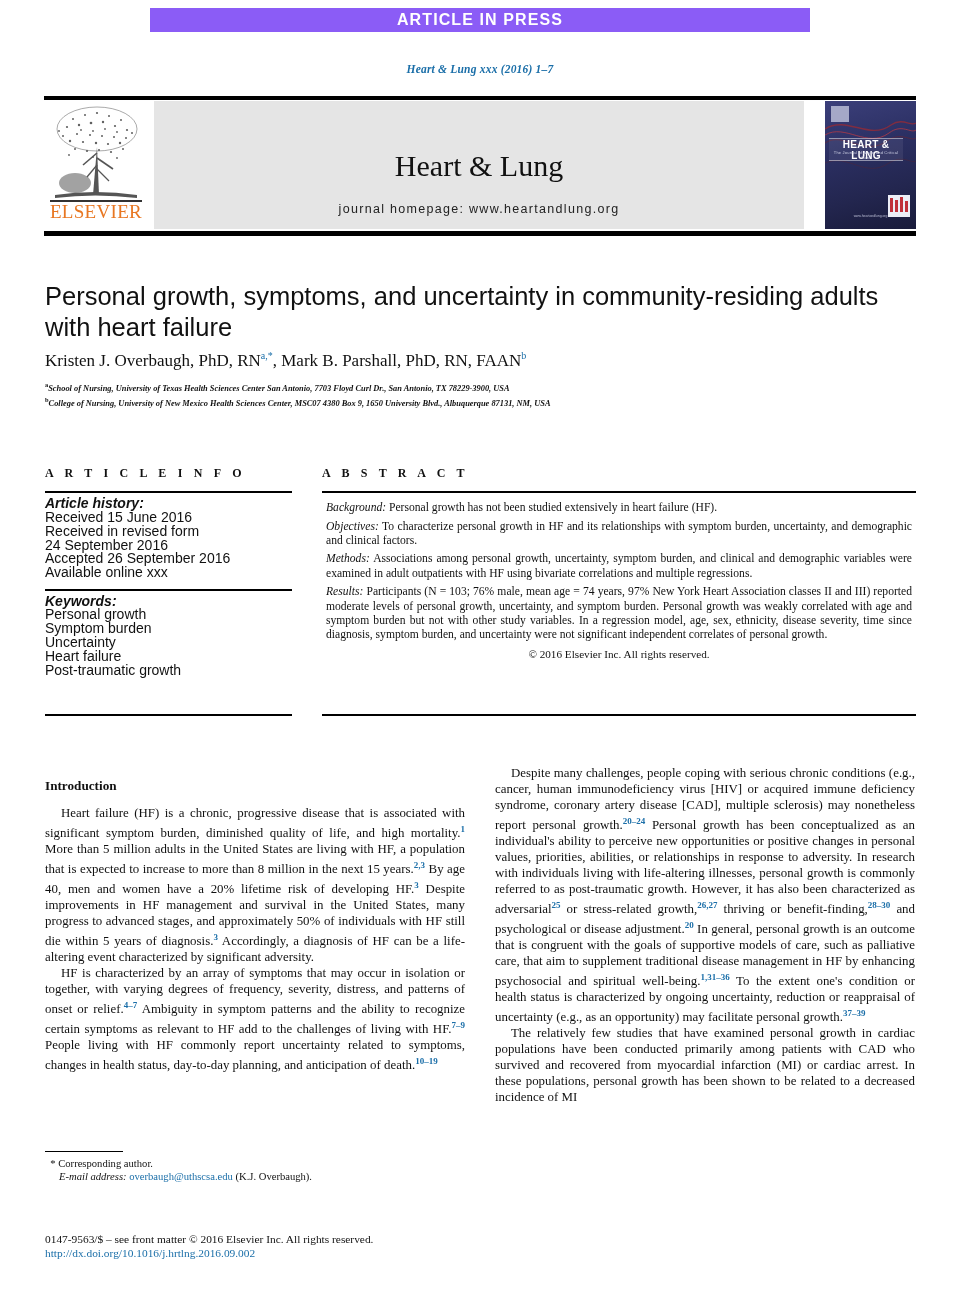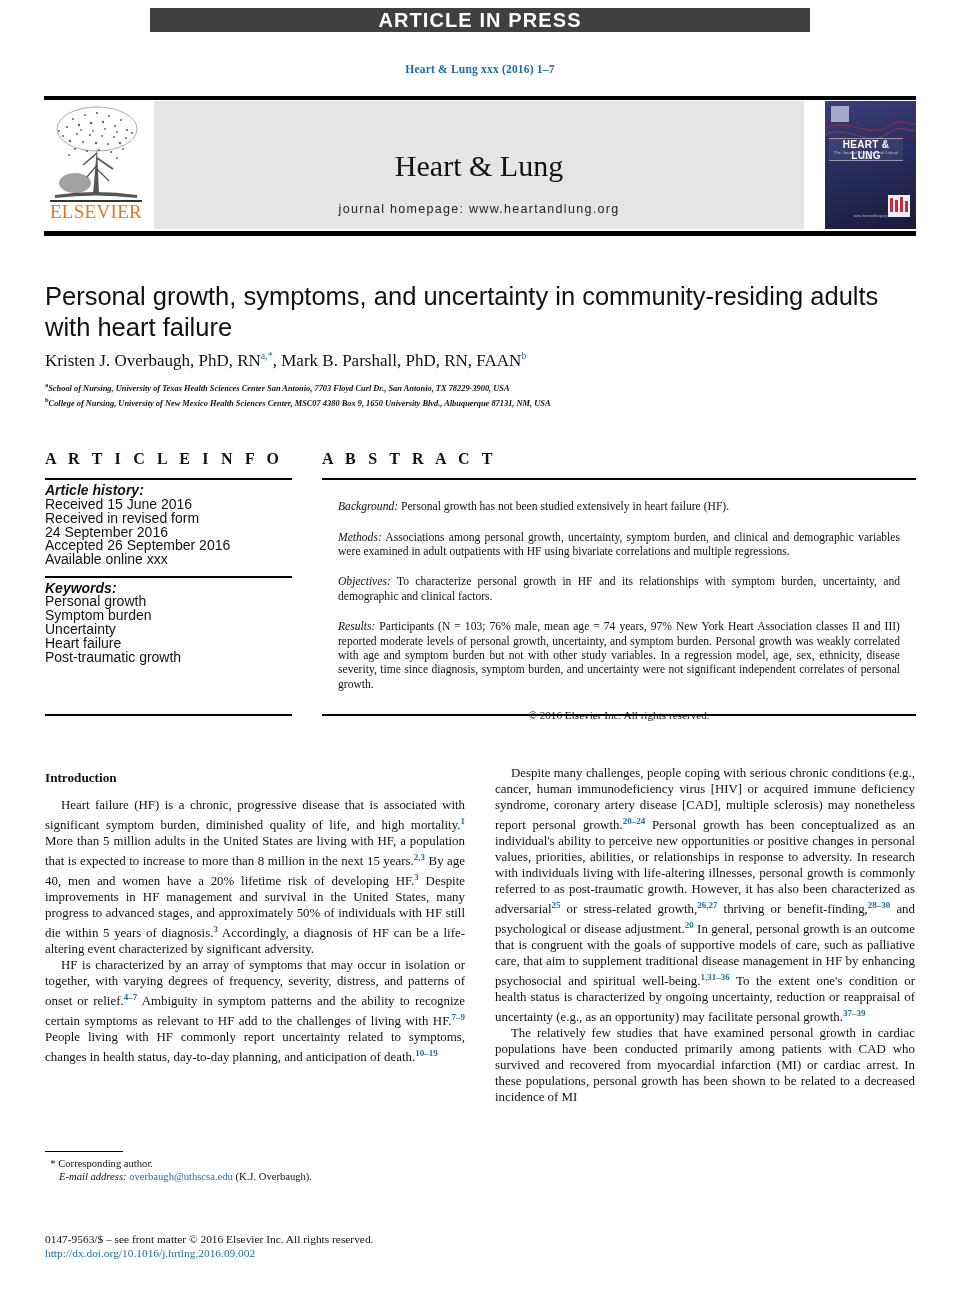--- a/index.html
+++ b/index.html
@@ -22,42 +22,43 @@
     box-sizing: border-box;
   }
 
   
   .aip-banner {
     position: absolute;
     left: 150px;
     top: 8px;
     width: 660px;
     height: 24px;
-    background: #404040;
+    background: #8b5cf6;
     color: #ffffff;
     font-family: "Liberation Sans", sans-serif;
     font-weight: bold;
-    font-size: 20px;
+    font-size: 16px;
     letter-spacing: 1.1px;
     text-align: center;
     line-height: 24px;
   }
 
   
   .citation-line {
     position: absolute;
     left: 0;
     top: 63px;
     width: 960px;
     text-align: center;
     font-family: "Liberation Serif", serif;
     font-weight: bold;
     font-size: 11.5px;
     color: #1a6ea8;
     letter-spacing: 0.2px;
+    font-style: italic;
   }
 
   
   .masthead-rule-top {
     position: absolute;
     left: 44px;
     top: 96px;
     width: 872px;
     height: 4px;
     background: #000;
@@ -275,24 +276,24 @@
   }
   .abs-col {
     position: absolute;
     left: 322px;
     top: 450px;
     width: 594px;
   }
   .sec-head {
     font-family: "Liberation Serif", serif;
     font-weight: bold;
-    font-size: 16px;
+    font-size: 12px;
     letter-spacing: 4.2px;
     color: #111;
-    margin: 0 0 10px 0;
+    margin: 16px 0 10px 0;
   }
   .rule {
     height: 2.2px;
     background: #000;
     width: 100%;
   }
   .rule-thin {
     height: 1.6px;
     background: #000;
     width: 100%;
@@ -309,21 +310,21 @@
     font-weight: bold;
   }
   .abs-body {
     font-family: "Liberation Serif", serif;
     font-size: 11.6px;
     line-height: 14.4px;
     color: #111;
     text-align: justify;
     padding: 4px 0 4px 0;
   }
-  .abs-body p { margin: 16px; }
+  .abs-body p { margin: 4px; }
   .abs-body .lbl { font-style: italic; font-weight: normal; }
   .copyright {
     text-align: center;
     font-family: "Liberation Serif", serif;
     font-size: 11.2px;
     color: #111;
     margin-top: 4px;
   }
   .info-rule-bottom {
     position: absolute;
@@ -352,21 +353,21 @@
     line-height: 15.9px;
     text-align: justify;
     color: #111;
   }
   .body-col.left { left: 45px; }
   .body-col.right { left: 495px; }
   .body-col h2 {
     font-family: "Liberation Serif", serif;
     font-size: 13.2px;
     font-weight: bold;
-    margin: 4px 0 12px 0;
+    margin: 12px 0 12px 0;
   }
   .body-col p { margin: 0; text-indent: 16px; }
   sup.ref { color: #1a6ea8; font-size: 9px; font-weight: bold; }
 
   
   .foot-rule {
     position: absolute;
     left: 45px;
     top: 1151px;
     width: 78px;
@@ -526,22 +527,22 @@
       <div>Heart failure</div>
       <div>Post-traumatic growth</div>
     </div>
   </div>
 
   <div class="abs-col">
     <div class="sec-head">A B S T R A C T</div>
     <div class="rule"></div>
     <div class="abs-body">
       <p><span class="lbl">Background:</span><span> Personal growth has not been studied extensively in heart failure (HF).</span></p>
+      <p><span class="lbl">Objectives:</span><span> To characterize personal growth in HF and its relationships with symptom burden, uncertainty, and demographic and clinical factors.</span></p>
       <p><span class="lbl">Methods:</span><span> Associations among personal growth, uncertainty, symptom burden, and clinical and demographic variables were examined in adult outpatients with HF using bivariate correlations and multiple regressions.</span></p>
-      <p><span class="lbl">Objectives:</span><span> To characterize personal growth in HF and its relationships with symptom burden, uncertainty, and demographic and clinical factors.</span></p>
       <p><span class="lbl">Results:</span><span> Participants (N = 103; 76% male, mean age = 74 years, 97% New York Heart Association classes II and III) reported moderate levels of personal growth, uncertainty, and symptom burden. Personal growth was weakly correlated with age and symptom burden but not with other study variables. In a regression model, age, sex, ethnicity, disease severity, time since diagnosis, symptom burden, and uncertainty were not significant independent correlates of personal growth.</span></p>
       <div class="copyright">© 2016 Elsevier Inc. All rights reserved.</div>
     </div>
   </div>
   <div class="info-rule-bottom"></div>
   <div class="abs-rule-bottom"></div>
 
   <div class="body-col left">
     <h2>Introduction</h2>
     <p>Heart failure (HF) is a chronic, progressive disease that is associated with significant symptom burden, diminished quality of life, and high mortality.<sup class="ref">1</sup> More than 5 million adults in the United States are living with HF, a population that is expected to increase to more than 8 million in the next 15 years.<sup class="ref">2,3</sup> By age 40, men and women have a 20% lifetime risk of developing HF.<sup class="ref">3</sup> Despite improvements in HF management and survival in the United States, many progress to advanced stages, and approximately 50% of individuals with HF still die within 5 years of diagnosis.<sup class="ref">3</sup> Accordingly, a diagnosis of HF can be a life-altering event characterized by significant adversity.</p>

